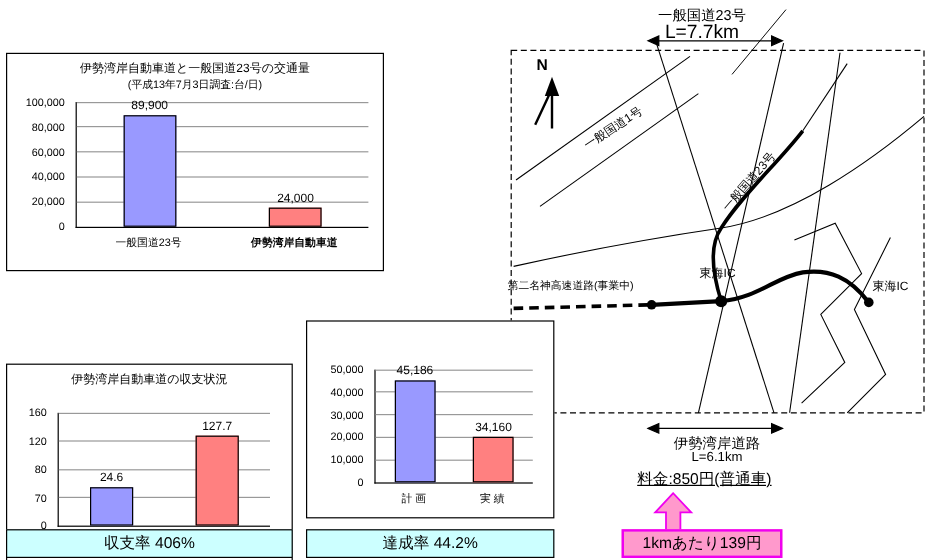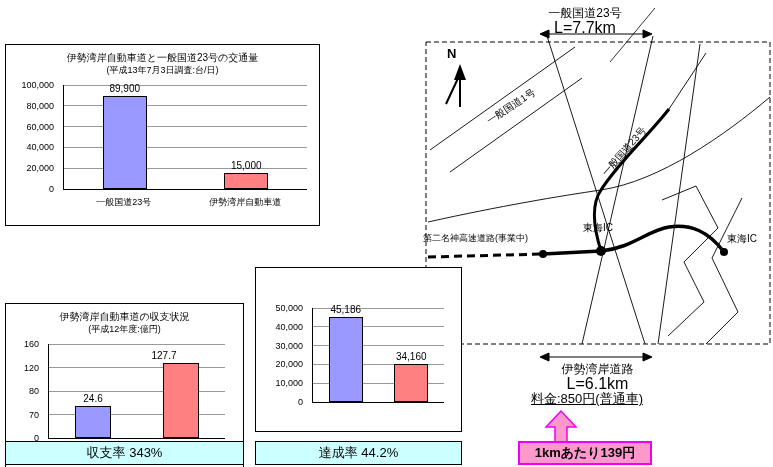--- a/index.html
+++ b/index.html
@@ -46,47 +46,46 @@
       </div>
     <div class="plot" style="left:57px;top:40px;width:243px;height:104px;">
         <div class="gridline" style="top: 82.7px;"></div>
         <div class="gridline" style="top: 61.9px;"></div>
         <div class="gridline" style="top: 41.1px;"></div>
         <div class="gridline" style="top: 20.3px;"></div>
         <div class="gridline" style="top: -0.5px;"></div>
         <div class="bar" style="left: 38.75px; width: 44px; height: 93.496px; background: rgb(153, 153, 255);"></div>
         <div class="value-label" style="left: 15.75px; bottom: 95.496px;">89,900</div>
         <div class="bar" style="left: 160.25px; width: 44px; height: 15.6px; background: rgb(255, 128, 128);"></div>
-        <div class="value-label" style="left: 137.25px; bottom: 17.6px;">15,000</div>
+        <div class="value-label" style="left: 137.25px; bottom: 17.6px;">24,000</div>
       </div>
     <div class="xlabels" style="left:57px;top:147px;width:243px;height:14px;">
         <div class="xlabel" style="left: 5.75px;">一般国道23号</div>
-        <div class="xlabel" style="left: 127.25px;">伊勢湾岸自動車道</div>
+        <div class="xlabel" style="left: 127.25px; font-weight: bold;">伊勢湾岸自動車道</div>
       </div>
   </div>
 
   <div class="chart" style="left:5px;top:267px;width:237px;height:163px;margin-top:36px;">
     <div class="chart-title" style="top:7px;">伊勢湾岸自動車道の収支状況</div>
-    <div class="chart-sub" style="top:20px;">(平成12年度:億円)</div>
     <div class="yticks" style="left:0;top:40px;width:38px;height:94px;">
         <div class="ytick" style="top: 94px;">0</div>
         <div class="ytick" style="top: 70.5px;">70</div>
         <div class="ytick" style="top: 47px;">80</div>
         <div class="ytick" style="top: 23.5px;">120</div>
         <div class="ytick" style="top: 0px;">160</div>
       </div>
     <div class="plot" style="left:42px;top:40px;width:176px;height:94px;">
         <div class="gridline" style="top: 70px;"></div>
         <div class="gridline" style="top: 46.5px;"></div>
         <div class="gridline" style="top: 23px;"></div>
         <div class="gridline" style="top: -0.5px;"></div>
         <div class="bar" style="left: 26px; width: 36px; height: 32.1363px; background: rgb(153, 153, 255);"></div>
         <div class="value-label" style="left: -1px; bottom: 34.1363px;">24.6</div>
         <div class="bar" style="left: 114px; width: 36px; height: 75.0237px; background: rgb(255, 128, 128);"></div>
-        <div class="value-label" style="left: 70px; bottom: 77.0237px;">127.7</div>
+        <div class="value-label" style="left: 87px; bottom: 77.0237px;">127.7</div>
       </div>
   </div>
 
   <div class="chart" style="left:255px;top:267px;width:205px;height:163px;">
     <div class="chart-sub" style="top:4px;margin-top:40px;">(平成12年度:台/日)</div>
     <div class="yticks" style="left:0;top:40px;width:52px;height:94px;">
         <div class="ytick" style="top: 94px;">0</div>
         <div class="ytick" style="top: 75.2px;">10,000</div>
         <div class="ytick" style="top: 56.4px;">20,000</div>
         <div class="ytick" style="top: 37.6px;">30,000</div>
@@ -97,24 +96,28 @@
         <div class="gridline" style="top: 74.7px;"></div>
         <div class="gridline" style="top: 55.9px;"></div>
         <div class="gridline" style="top: 37.1px;"></div>
         <div class="gridline" style="top: 18.3px;"></div>
         <div class="gridline" style="top: -0.5px;"></div>
         <div class="bar" style="left: 15.75px; width: 34px; height: 84.9497px; background: rgb(153, 153, 255);"></div>
         <div class="value-label" style="left: -12.25px; bottom: 86.9497px;">45,186</div>
         <div class="bar" style="left: 81.25px; width: 34px; height: 38.3332px; background: rgb(255, 128, 128);"></div>
         <div class="value-label" style="left: 53.25px; bottom: 40.3332px;">34,160</div>
       </div>
+    <div class="xlabels" style="left:56px;top:137px;width:131px;height:14px;">
+        <div class="xlabel" style="left: -22.25px;">計  画</div>
+        <div class="xlabel" style="left: 43.25px;">実  績</div>
+      </div>
   </div>
 
   <div class="summary" style="left:5px;top:441px;width:237px;">
-    <span>収支率  343%</span>
+    <span>収支率  406%</span>
   </div>
   <div class="summary" style="left:255px;top:441px;width:205px;">
     <span>達成率 44.2%</span>
   </div>
 
   <svg class="map-svg" width="773" height="467" viewBox="0 0 773 467">
 
     <rect x="426" y="42" width="344" height="302" fill="none" stroke="#000" stroke-width="1" stroke-dasharray="5 3"></rect>
 
     <g stroke="#000" fill="#000">
@@ -166,21 +169,21 @@
 
   <div class="map-label" style="left:599px;top:170px;transform:rotate(-49deg);transform-origin:0 0;">一般国道23号</div>
 
   <div class="map-label" style="left:423px;top:232px;font-size:9px;">第二名神高速道路(事業中)</div>
 
   <div class="map-label" style="left:583px;top:221px;">東海IC</div>
 
   <div class="map-label" style="left:727px;top:232px;">東海IC</div>
 
   <div class="map-label centered" style="left:540px;top:361px;width:115px;font-size:12px;">伊勢湾岸道路</div>
-  <div class="map-label centered" style="left:540px;top:375px;width:115px;font-size:16px;">L=6.1km</div>
+  <div class="map-label centered" style="left:540px;top:375px;width:115px;font-size:11px;">L=6.1km</div>
 
   <div class="map-label toll" style="left:531px;top:390px;">料金:850円(普通車)</div>
 
-  <div class="callout" style="left:518px;top:441px;width:130px;height:20px;line-height:20px;font-weight:bold;">
+  <div class="callout" style="left:518px;top:441px;width:130px;height:20px;line-height:20px;">
     <span>1kmあたり139円</span>
   </div>
 
 </div>
 
 </body></html>

